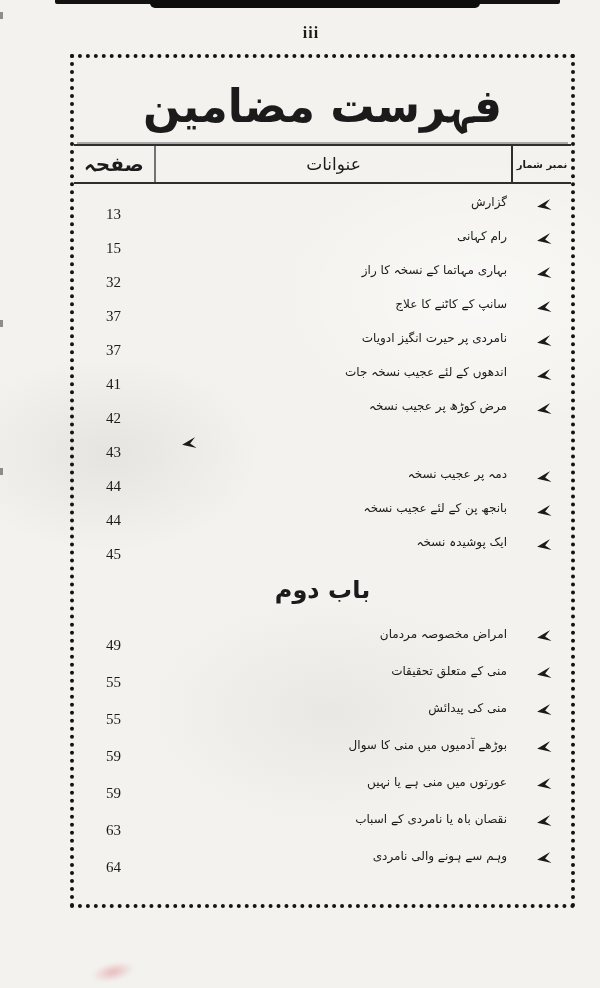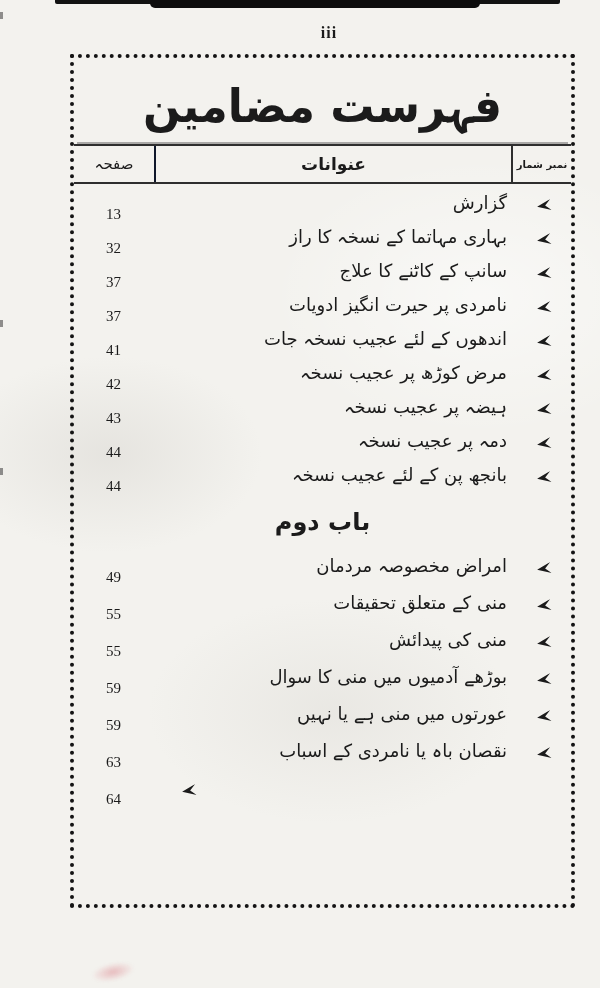--- a/index.html
+++ b/index.html
@@ -14,45 +14,45 @@
     color:#1b1b1b;
   }
   
   .top-band{position:absolute;top:0;left:55px;width:505px;height:4px;background:#121212;border-radius:0 0 2px 2px;}
   .top-band-bump{position:absolute;top:0;left:150px;width:330px;height:8px;background:#0d0d0d;border-radius:0 0 5px 5px;}
   .edge-speck{position:absolute;left:0;width:3px;height:7px;background:#3a3a3a;opacity:.55;}
   .pink-smudge{position:absolute;left:84px;top:960px;width:58px;height:24px;
     background:radial-gradient(closest-side, rgba(216,118,128,.45), rgba(216,118,128,0) 75%);
     filter:blur(1.5px);transform:rotate(-12deg);}
   
-  .folio{position:absolute;top:24px;left:76px;width:506px;text-align:center;
+  .folio{position:absolute;top:24px;left:58px;width:506px;text-align:center;
     font-family:"Liberation Serif", serif;font-weight:bold;font-size:16px;letter-spacing:1px;}
   
   .frame{position:absolute;left:70px;top:54px;width:497px;height:846px;
     border:4px dotted #141414;}
   .inner{position:relative;width:100%;height:100%;}
   
   .main-title{margin-top:12px;height:72px;line-height:72px;text-align:center;
     font-size:44px;font-weight:bold;direction:rtl;transform:scaleY(1.05);}
   
   .thead{display:flex;height:36px;margin-top:2px;
     border-top:2px solid #2e2e2e;border-bottom:2px solid #2e2e2e;
     box-shadow:0 -5px 0 -3px rgba(60,60,60,.4);}
   .thead .cell{display:flex;align-items:center;justify-content:center;direction:rtl;}
-  .cell-page{width:80px;border-right:2px solid #0f172a;font-size:15px;font-weight:normal;}
-  .cell-titles{flex:1;font-size:17px;font-weight:bold;letter-spacing:1px;}
+  .cell-page{width:80px;border-right:2px solid #737373;font-size:20px;font-weight:bold;}
+  .cell-titles{flex:1;font-size:17px;font-weight:normal;letter-spacing:1px;}
   .cell-serial{width:58px;border-left:2px solid #2e2e2e;font-size:10px;font-weight:bold;}
   
   .rows1{padding:4px 6px 0 26px;}
   .rows2{padding:2px 6px 0 26px;}
   .row{display:flex;align-items:center;height:34px;}
   .rows2 .row{height:37px;}
   .pg{width:62px;text-align:left;padding-left:6px;transform:translateY(9px);
     font-family:"Liberation Serif", serif;font-weight:normal;font-size:15px;}
-  .t{flex:1;text-align:right;direction:rtl;font-size:18px;padding-left:4px;padding-right:16px;
+  .t{flex:1;text-align:right;direction:rtl;font-size:12px;padding-left:4px;padding-right:16px;
     transform:translateY(-3px);white-space:nowrap;}
   .bullet-box{width:42px;display:flex;justify-content:center;}
   .bullet{width:14px;height:11px;background:#1b1b1b;transform:rotate(-8deg);
     clip-path:polygon(0 52%, 100% 0, 58% 52%, 100% 100%);}
   
   .chapter{height:52px;line-height:52px;text-align:center;direction:rtl;
     font-size:24px;font-weight:bold;margin-top:2px;}
 </style>
 </head>
 <body>
@@ -79,20 +79,27 @@
 
     <div class="rows1">
       <div class="row">
         <span class="pg">13</span>
         <span class="t">گزارش</span>
         <span class="bullet-box">
             <span class="bullet"></span>
           </span>
       </div>
       <div class="row">
+        <span class="pg">15</span>
+        <span class="t">رام کہانی</span>
+        <span class="bullet-box">
+            <span class="bullet"></span>
+          </span>
+      </div>
+      <div class="row">
         <span class="pg">32</span>
         <span class="t">بہاری مہاتما کے نسخہ کا راز</span>
         <span class="bullet-box">
             <span class="bullet"></span>
           </span>
       </div>
       <div class="row">
         <span class="pg">37</span>
         <span class="t">سانپ کے کاٹنے کا علاج</span>
         <span class="bullet-box">
@@ -115,39 +122,45 @@
       </div>
       <div class="row">
         <span class="pg">42</span>
         <span class="t">مرض کوڑھ پر عجیب نسخہ</span>
         <span class="bullet-box">
             <span class="bullet"></span>
           </span>
       </div>
       <div class="row">
         <span class="pg">43</span>
-        <span class="t">ہیضہ پر عجیب نسخہ</span>
         <span class="bullet-box">
             <span class="bullet"></span>
           </span>
       </div>
       <div class="row">
         <span class="pg">44</span>
         <span class="t">دمہ پر عجیب نسخہ</span>
         <span class="bullet-box">
             <span class="bullet"></span>
           </span>
       </div>
       <div class="row">
         <span class="pg">44</span>
         <span class="t">بانجھ پن کے لئے عجیب نسخہ</span>
         <span class="bullet-box">
             <span class="bullet"></span>
           </span>
       </div>
+      <div class="row">
+        <span class="pg">45</span>
+        <span class="t">ایک پوشیدہ نسخہ</span>
+        <span class="bullet-box">
+            <span class="bullet"></span>
+          </span>
+      </div>
     </div>
 
     <div class="chapter">باب دوم</div>
 
     <div class="rows2">
       <div class="row">
         <span class="pg">49</span>
         <span class="t">امراض مخصوصہ مردمان</span>
         <span class="bullet-box">
             <span class="bullet"></span>
@@ -183,20 +196,21 @@
       </div>
       <div class="row">
         <span class="pg">63</span>
         <span class="t">نقصان باہ یا نامردی کے اسباب</span>
         <span class="bullet-box">
             <span class="bullet"></span>
           </span>
       </div>
       <div class="row">
         <span class="pg">64</span>
+        <span class="t">وہم سے ہونے والی نامردی</span>
         <span class="bullet-box">
             <span class="bullet"></span>
           </span>
       </div>
     </div>
 
   </div>
 </div>
 
 </body></html>

